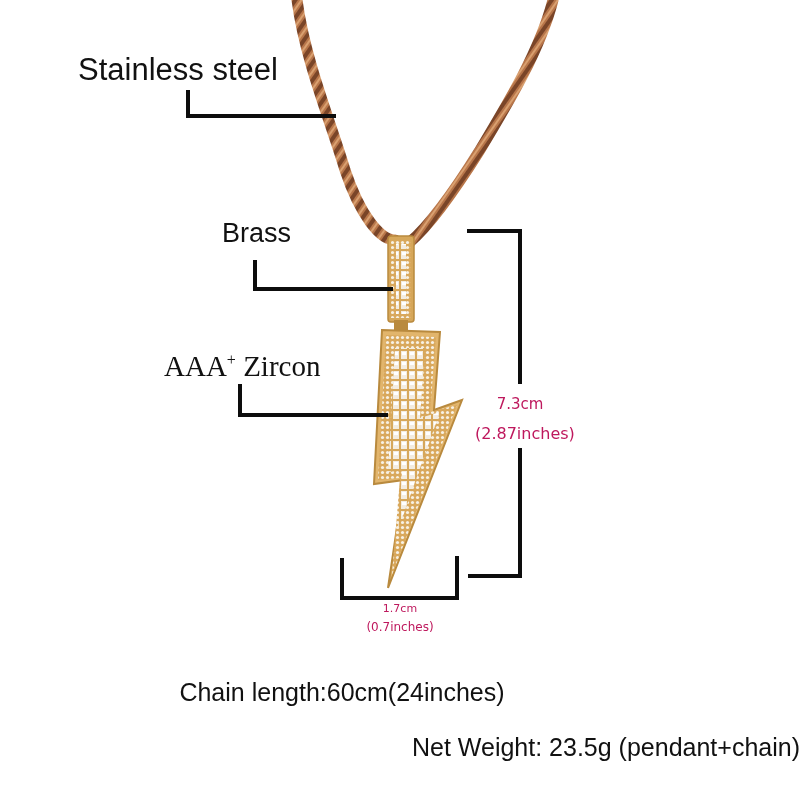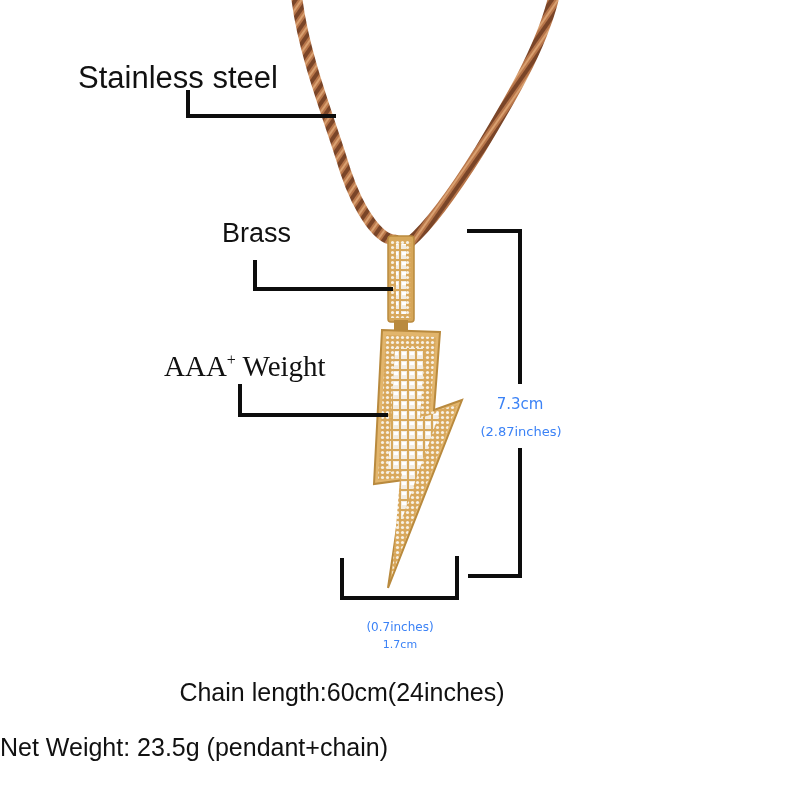--- a/index.html
+++ b/index.html
@@ -1,21 +1,21 @@
 <!DOCTYPE html>
 <html><head>
 <meta charset="utf-8">
 <style>
   html, body { margin:0; padding:0; background:#ffffff; }
   body { width:800px; height:800px; position:relative; overflow:hidden; font-family:"DejaVu Sans", sans-serif; color:#111; }
   .abs { position:absolute; }
   .label-sans { font-family:"Liberation Sans", "DejaVu Sans", sans-serif; color:#111; white-space:nowrap; }
   .label-serif { font-family:"Liberation Serif", "DejaVu Serif", serif; color:#111; white-space:nowrap; }
   .line { position:absolute; background:#0d0d0d; }
-  .dim-text { text-align:center; white-space:nowrap; font-family:"DejaVu Sans", sans-serif; color:#3b82f6; }
+  .dim-text { text-align:center; white-space:nowrap; font-family:"DejaVu Sans", sans-serif; color:#be185d; }
   svg { position:absolute; left:0; top:0; }
 </style>
 </head>
 <body>
 
 <svg width="800" height="800" viewBox="0 0 800 800">
   <defs>
     <pattern id="rope" patternUnits="userSpaceOnUse" width="10" height="10" patternTransform="rotate(35)">
       <rect width="10" height="10" fill="#b8764a"></rect>
       <rect width="4" height="10" fill="#7a4528"></rect>
@@ -43,42 +43,42 @@
     <rect x="394" y="320" width="14" height="12" fill="#b98a3e"></rect>
   </g>
 
   <g>
     <polygon points="382,330 440,332 434,410 462,400 388,588 404,480 374,484" fill="#e2b56c" stroke="#b98a3e" stroke-width="2"></polygon>
     <polygon points="386,335 436,337 430,412 457,405 392,575 400,478 378,480" fill="url(#pave)"></polygon>
     <polygon points="395,348 425,348 420,418 440,412 398,530 402,470 388,472" fill="url(#stones)"></polygon>
   </g>
 </svg>
 
-<div class="abs label-sans" style="left:78px; top:52px; font-size:31px;margin-top:8px;">Stainless steel</div>
+<div class="abs label-sans" style="left:78px; top:52px; font-size:31px;">Stainless steel</div>
 <div class="line" style="left:186px; top:90px; width:4px; height:28px;"></div>
 <div class="line" style="left:186px; top:114px; width:150px; height:4px;"></div>
 
 <div class="abs label-sans" style="left:222px; top:218px; font-size:27px;">Brass</div>
 <div class="line" style="left:253px; top:260px; width:4px; height:30px;"></div>
 <div class="line" style="left:253px; top:287px; width:140px; height:4px;"></div>
 
 <div class="abs label-serif" style="left:164px; top:350px; font-size:29px;">
   <span>AAA</span><sup style="font-size:16px;">+</sup>
-  <span>Weight</span>
+  <span>Zircon</span>
 </div>
 <div class="line" style="left:238px; top:384px; width:4px; height:32px;"></div>
 <div class="line" style="left:238px; top:413px; width:150px; height:4px;"></div>
 
 <div class="line" style="left:467px; top:229px; width:55px; height:4px;"></div>
 <div class="line" style="left:518px; top:229px; width:4px; height:155px;"></div>
 <div class="dim-text abs" style="left:490px; top:395px; width:60px; font-size:15px;">7.3cm</div>
-<div class="dim-text abs" style="left:475px; top:424px; width:92px; font-size:13px;">(2.87inches)</div>
+<div class="dim-text abs" style="left:475px; top:424px; width:92px; font-size:16px;">(2.87inches)</div>
 <div class="line" style="left:518px; top:448px; width:4px; height:129px;"></div>
 <div class="line" style="left:468px; top:574px; width:54px; height:4px;"></div>
 
 <div class="line" style="left:340px; top:558px; width:4px; height:42px;"></div>
 <div class="line" style="left:340px; top:596px; width:119px; height:4px;"></div>
 <div class="line" style="left:455px; top:556px; width:4px; height:44px;"></div>
-<div class="dim-text abs" style="left:362px; top:602px; width:76px; font-size:11px;margin-top:36px;">1.7cm</div>
+<div class="dim-text abs" style="left:362px; top:602px; width:76px; font-size:11px;">1.7cm</div>
 <div class="dim-text abs" style="left:352px; top:620px; width:96px; font-size:12px;">(0.7inches)</div>
 
 <div class="abs label-sans" style="left:0; width:684px; text-align:center; top:678px; font-size:25px;">Chain length:60cm(24inches)</div>
-<div class="abs label-sans" style="left:0; width:800px; text-align:left; top:733px; font-size:25px;">Net Weight: 23.5g (pendant+chain)</div>
+<div class="abs label-sans" style="left:0; width:800px; text-align:right; top:733px; font-size:25px;">Net Weight: 23.5g (pendant+chain)</div>
 
 </body></html>

